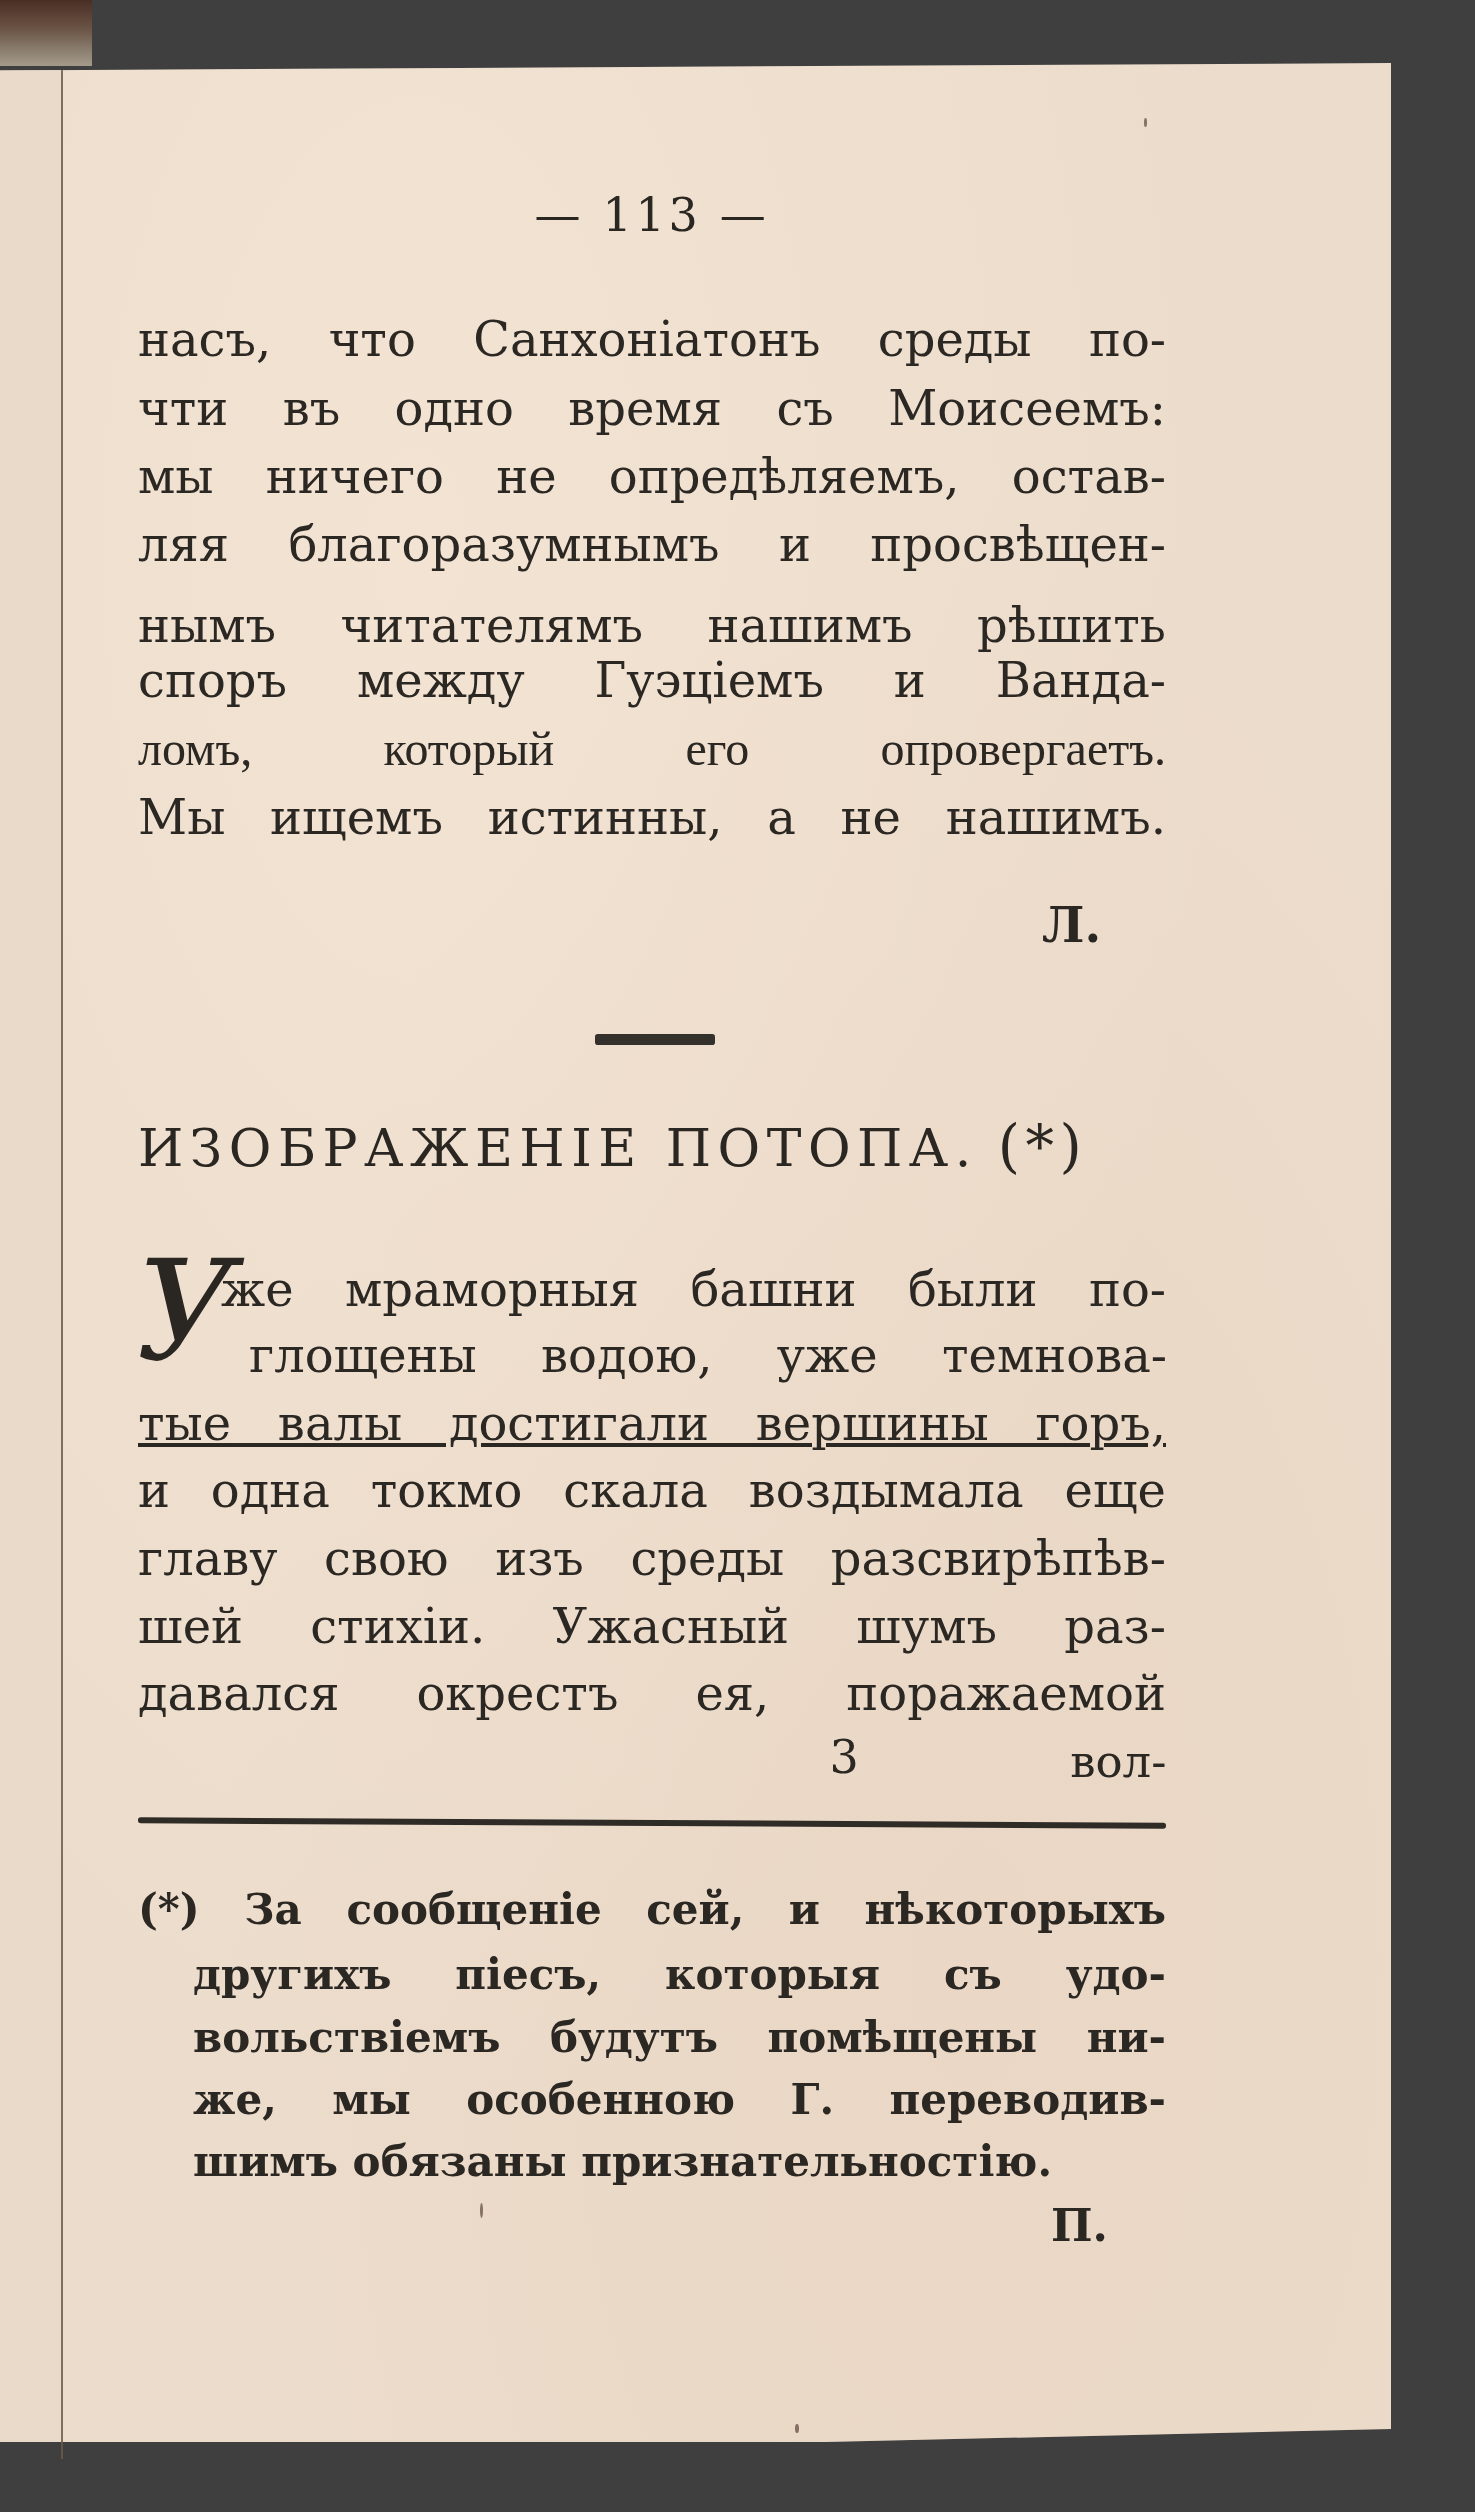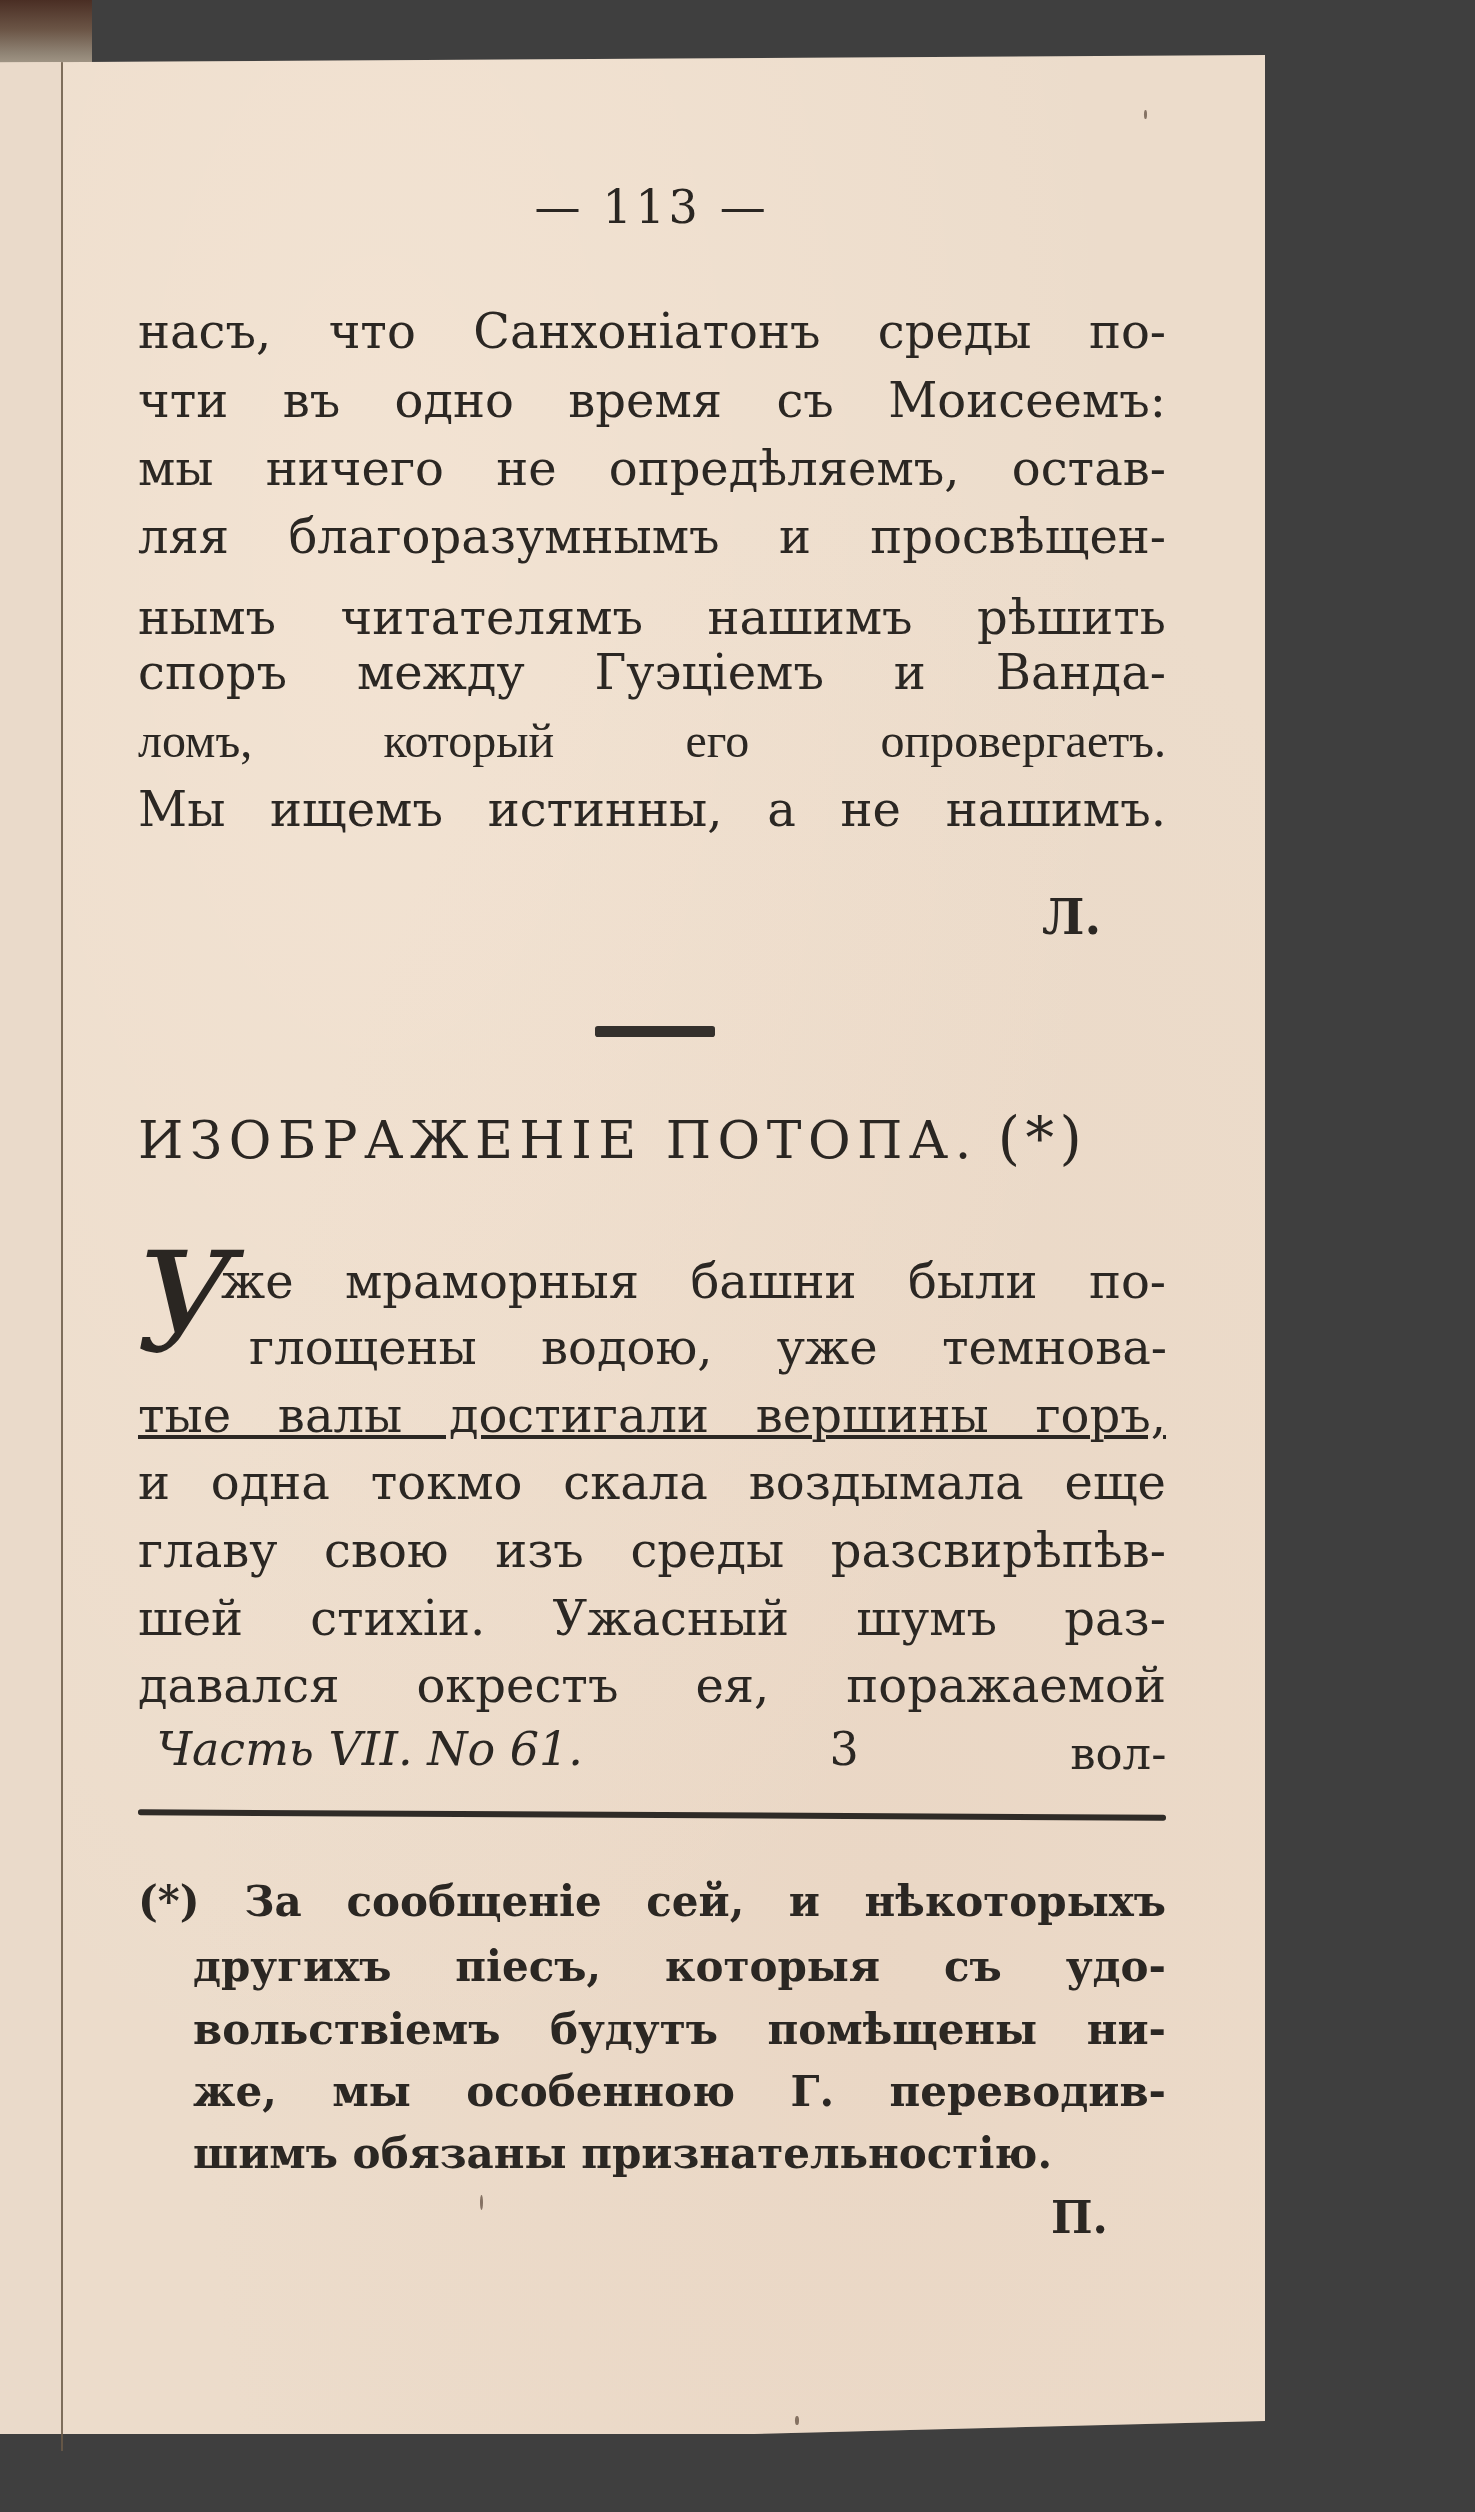--- a/index.html
+++ b/index.html
@@ -17,22 +17,22 @@
     }
     .top-strip {
       position: absolute;
       left: 0; top: 0;
       width: 92px; height: 66px;
       background: linear-gradient(180deg, #4a2e24 0%, #6b5546 45%, #8f8374 80%, #a59a8a 100%);
     }
     .page {
       position: absolute;
       left: 0;
-      top: 55px;
-      width: 1265px;
+      top: 63px;
+      width: 1391px;
       height: 2379px;
       background: #ecdccb;
       background-image:
         radial-gradient(ellipse at 30% 20%, rgba(255,240,225,0.35), rgba(0,0,0,0) 60%),
         radial-gradient(ellipse at 70% 80%, rgba(230,205,185,0.35), rgba(0,0,0,0) 55%);
       clip-path: polygon(0 7.4px, 100% 0, 100% 2366px, 0 2398px);
     }
     .left-leaf {
       position: absolute;
       left: 0; top: 0;
@@ -205,21 +205,20 @@
       <div class="line" style="top:1199px;left:83px;width:945px;">же мраморныя башни были по-</div>
       <div class="line" style="top:1265px;left:111px;width:918px;">глощены водою, уже темнова-</div>
       <div class="line" style="top:1333px;text-decoration:underline;">тые валы достигали вершины горъ,</div>
       <div class="line" style="top:1400px;">и одна токмо скала воздымала еще</div>
       <div class="line" style="top:1468px;">главу свою изъ среды разсвирѣпѣв-</div>
       <div class="line" style="top:1536px;">шей стихіи. Ужасный шумъ раз-</div>
       <div class="line" style="top:1603px;">давался окрестъ ея, поражаемой</div>
     </div>
 
     <div class="signature-line">
-      <span class="part">Часть VII. No 61.</span>
       <span class="sig-num">3</span>
       <span class="catchword">вол-</span>
     </div>
 
     <div class="footnote-rule"></div>
 
     <div>
       <div class="fn-line" style="top:1821px;left:0;width:1028px;">(*) За сообщеніе сей, и нѣкоторыхъ</div>
       <div class="fn-line" style="top:1886px;left:55px;width:973px;">другихъ піесъ, которыя съ удо-</div>
       <div class="fn-line" style="top:1949px;left:55px;width:973px;">вольствіемъ будутъ помѣщены ни-</div>

